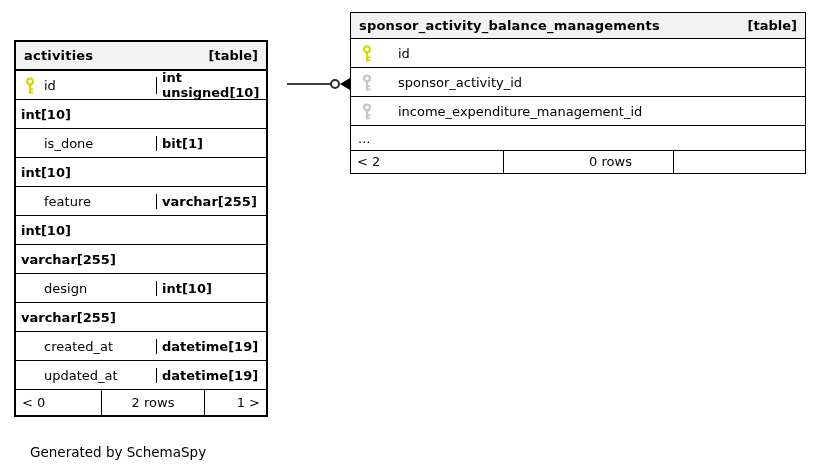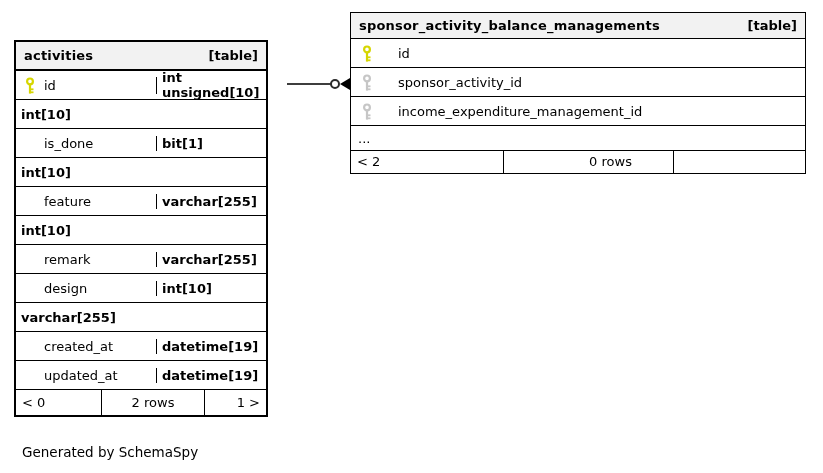--- a/index.html
+++ b/index.html
@@ -114,21 +114,21 @@
     left: 340px; top: 78px;
     width: 0; height: 0;
     border-top: 6px solid transparent;
     border-bottom: 6px solid transparent;
     border-right: 10px solid #000000;
   }
 
   
   .generated-note {
     position: absolute;
-    left: 22px; top: 444px;
+    left: 30px; top: 444px;
     font-size: 13.5px;
   }
 </style>
 </head>
 <body>
 
 <div id="diagram">
   <div class="relation-line"></div>
   <div class="relation-circle"></div>
   <div class="relation-arrow"></div>
@@ -181,24 +181,20 @@
         <div class="type-cell">
           <span>varchar[255]</span>
         </div>
       </div>
       <div class="col-row">
         <div class="type-cell">
           <span>int[10]</span>
         </div>
       </div>
       <div class="col-row">
-        <div class="name-cell">
-          <span class="key-slot"></span>
-          <span class="col-name">remark</span>
-        </div>
         <div class="type-cell">
           <span>varchar[255]</span>
         </div>
       </div>
       <div class="col-row">
         <div class="name-cell">
           <span class="key-slot"></span>
           <span class="col-name">design</span>
         </div>
         <div class="type-cell">

